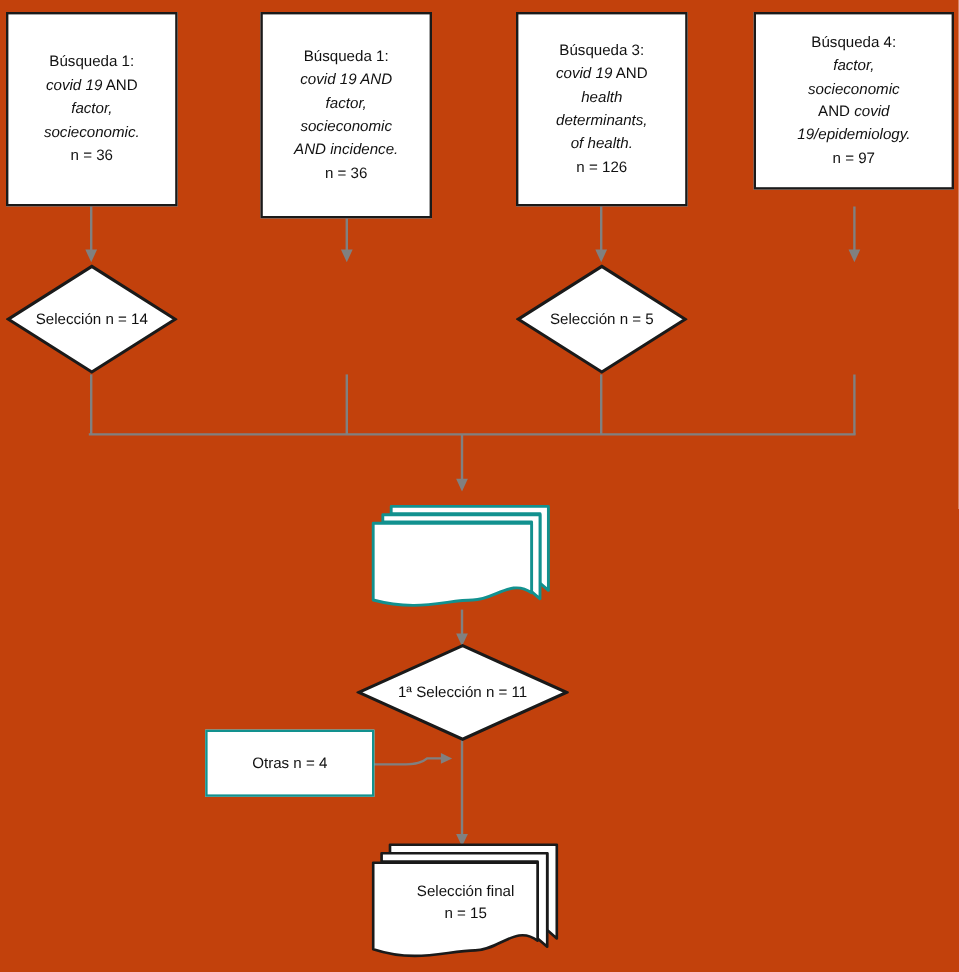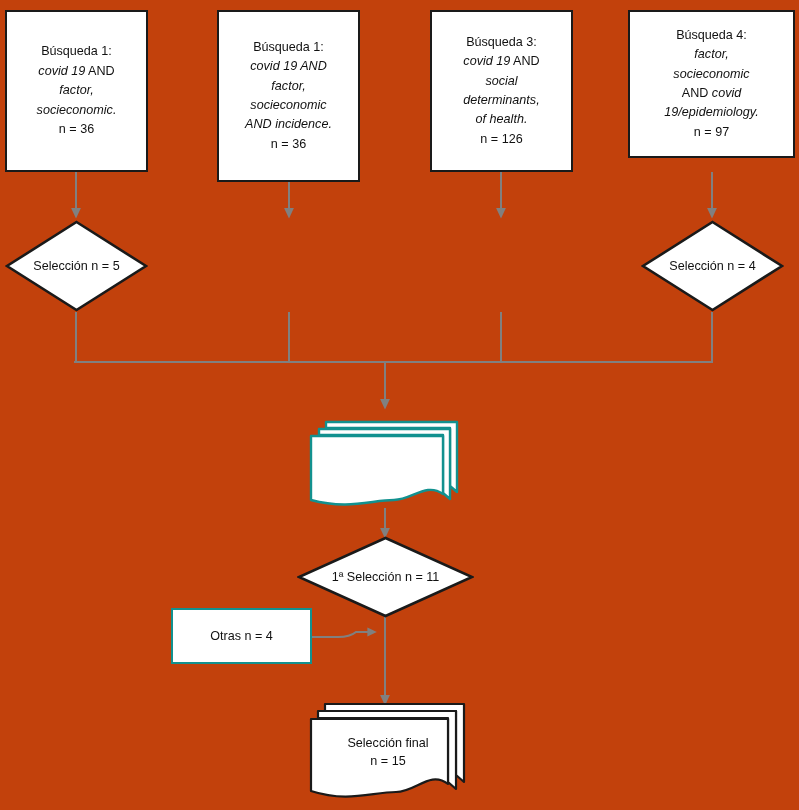--- a/index.html
+++ b/index.html
@@ -152,21 +152,21 @@
       <div class="ital">socieconomic</div>
       <div class="ital">AND incidence.</div>
       <div>n = 36</div>
     </div>
   </div>
 
   <div class="node searchbox" style="left:430px; top:10px; width:143px; height:162px;">
     <div class="lines">
       <div>Búsqueda 3:</div>
       <div><span class="ital">covid 19</span><span> AND</span></div>
-      <div class="ital">social</div>
+      <div class="ital">health</div>
       <div class="ital">determinants,</div>
       <div class="ital">of health.</div>
       <div>n = 126</div>
     </div>
   </div>
 
   <div class="node searchbox" style="left:628px; top:10px; width:167px; height:148px;">
     <div class="lines">
       <div>Búsqueda 4:</div>
       <div class="ital">factor,</div>
@@ -174,31 +174,31 @@
       <div><span>AND </span><span class="ital">covid</span></div>
       <div class="ital">19/epidemiology.</div>
       <div>n = 97</div>
     </div>
   </div>
 
   <div class="diamond-wrap" style="left:5px; top:220px; width:143px; height:92px;">
     <svg class="diamond-svg" viewBox="0 0 143 92" preserveAspectRatio="none">
       <polygon points="71.5,2 141,46 71.5,90 2,46" fill="#ffffff" stroke="#1a1a1a" stroke-width="2.6"></polygon>
     </svg>
-    <span class="diamond-label">Selección n = 5</span>
-  </div>
-
-
-
-  <div class="diamond-wrap" style="left:641px; top:220px; width:143px; height:92px;">
+    <span class="diamond-label">Selección n = 14</span>
+  </div>
+
+
+  <div class="diamond-wrap" style="left:430px; top:220px; width:143px; height:92px;">
     <svg class="diamond-svg" viewBox="0 0 143 92" preserveAspectRatio="none">
       <polygon points="71.5,2 141,46 71.5,90 2,46" fill="#ffffff" stroke="#1a1a1a" stroke-width="2.6"></polygon>
     </svg>
-    <span class="diamond-label">Selección n = 4</span>
-  </div>
+    <span class="diamond-label">Selección n = 5</span>
+  </div>
+
 
   <div class="docstack" style="left:308px; top:414px; width:152px; height:96px;">
     <svg width="152" height="96" viewBox="0 0 152 96">
       <path d="M18,8 H149 V78 L142,72 V14 H18 Z" fill="#ffffff" stroke="#12918f" stroke-width="2.4" stroke-linejoin="round"></path>
       <path d="M11,15 H142 V85 L135,79 V21 H11 Z" fill="#ffffff" stroke="#12918f" stroke-width="2.4" stroke-linejoin="round"></path>
       <path d="M3,22 H135 V80 C118,68 104,86 86,86 C64,86 40,96 3,86 Z" fill="#ffffff" stroke="#12918f" stroke-width="2.4" stroke-linejoin="round"></path>
     </svg>
   </div>
 
   <div class="diamond-wrap" style="left:297px; top:536px; width:177px; height:82px;">

